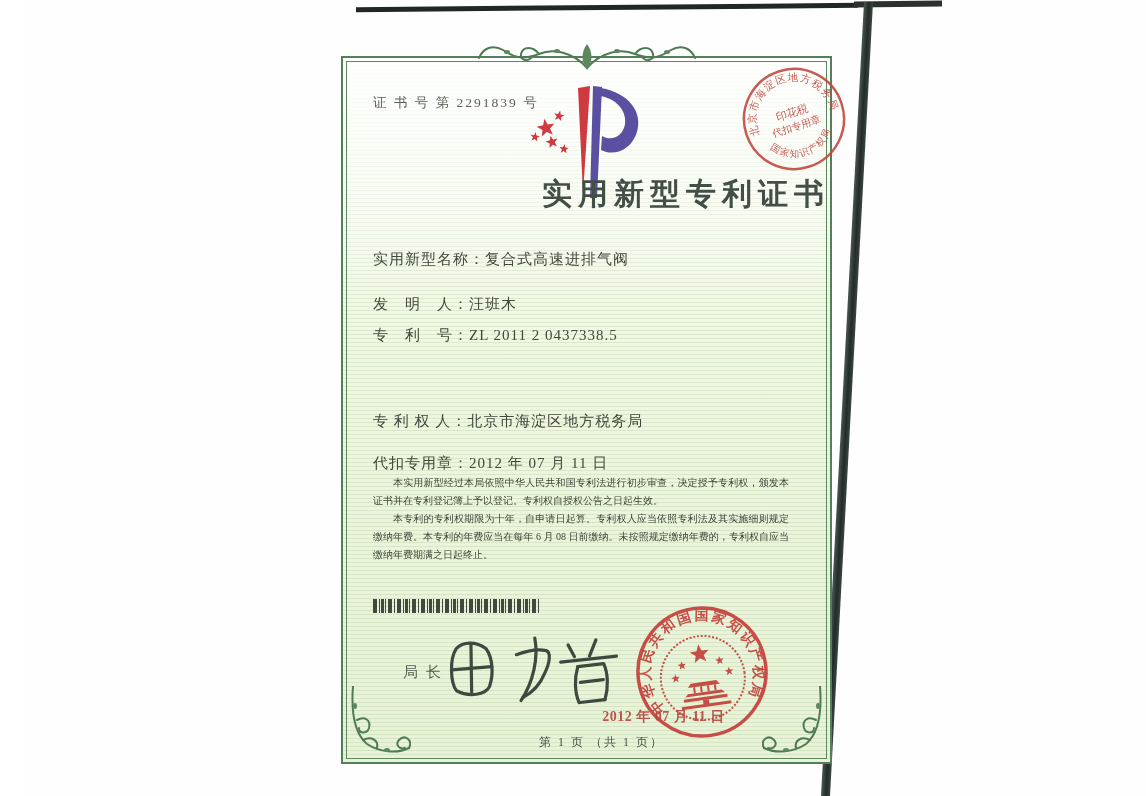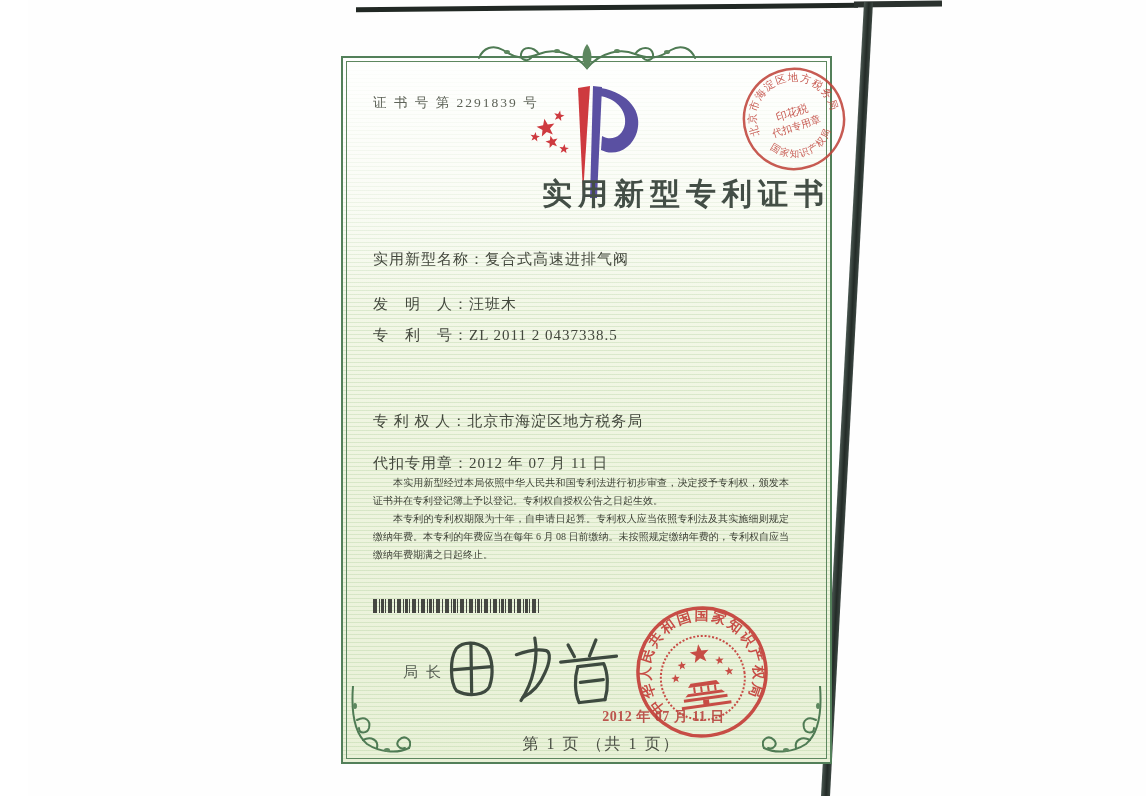--- a/index.html
+++ b/index.html
@@ -42,21 +42,21 @@
   .signer{left:60px;top:605px;font-size:15px;letter-spacing:8px;color:#555e52;}
   .sig{left:98px;top:572px;width:190px;height:85px;transform:rotate(-2deg);opacity:.88;}
   .sr-only{position:absolute;width:1px;height:1px;overflow:hidden;clip:rect(0 0 0 0);white-space:nowrap;}
 
   .office-seal{left:287px;top:542px;width:144px;height:144px;transform:rotate(-8deg);opacity:.92;}
   .seal-date{left:248px;top:650px;width:145px;text-align:center;font-size:14px;font-weight:600;
              letter-spacing:.5px;color:#b8453e;opacity:.9;}
 
   .tax-seal{left:713px;top:66px;width:106px;height:106px;transform:rotate(-18deg);opacity:.88;}
 
-  .footer{left:0;right:0;top:676px;text-align:center;font-size:16px;letter-spacing:2px;color:#4b5045;padding-left:30px;}
+  .footer{left:0;right:0;top:676px;text-align:center;font-size:12px;letter-spacing:2px;color:#4b5045;padding-left:30px;}
 
   .logo{left:186px;top:28px;width:120px;height:115px;}
   .orn-top{left:50%;top:-20px;transform:translateX(-50%);width:220px;height:46px;}
   .flourish{width:64px;height:72px;bottom:4px;}
   .fl-left{left:4px;} .fl-right{right:4px;transform:scaleX(-1);}
 
   svg text{font-family:"Liberation Serif","DejaVu Serif",serif;}
 </style>
 </head>
 <body>

